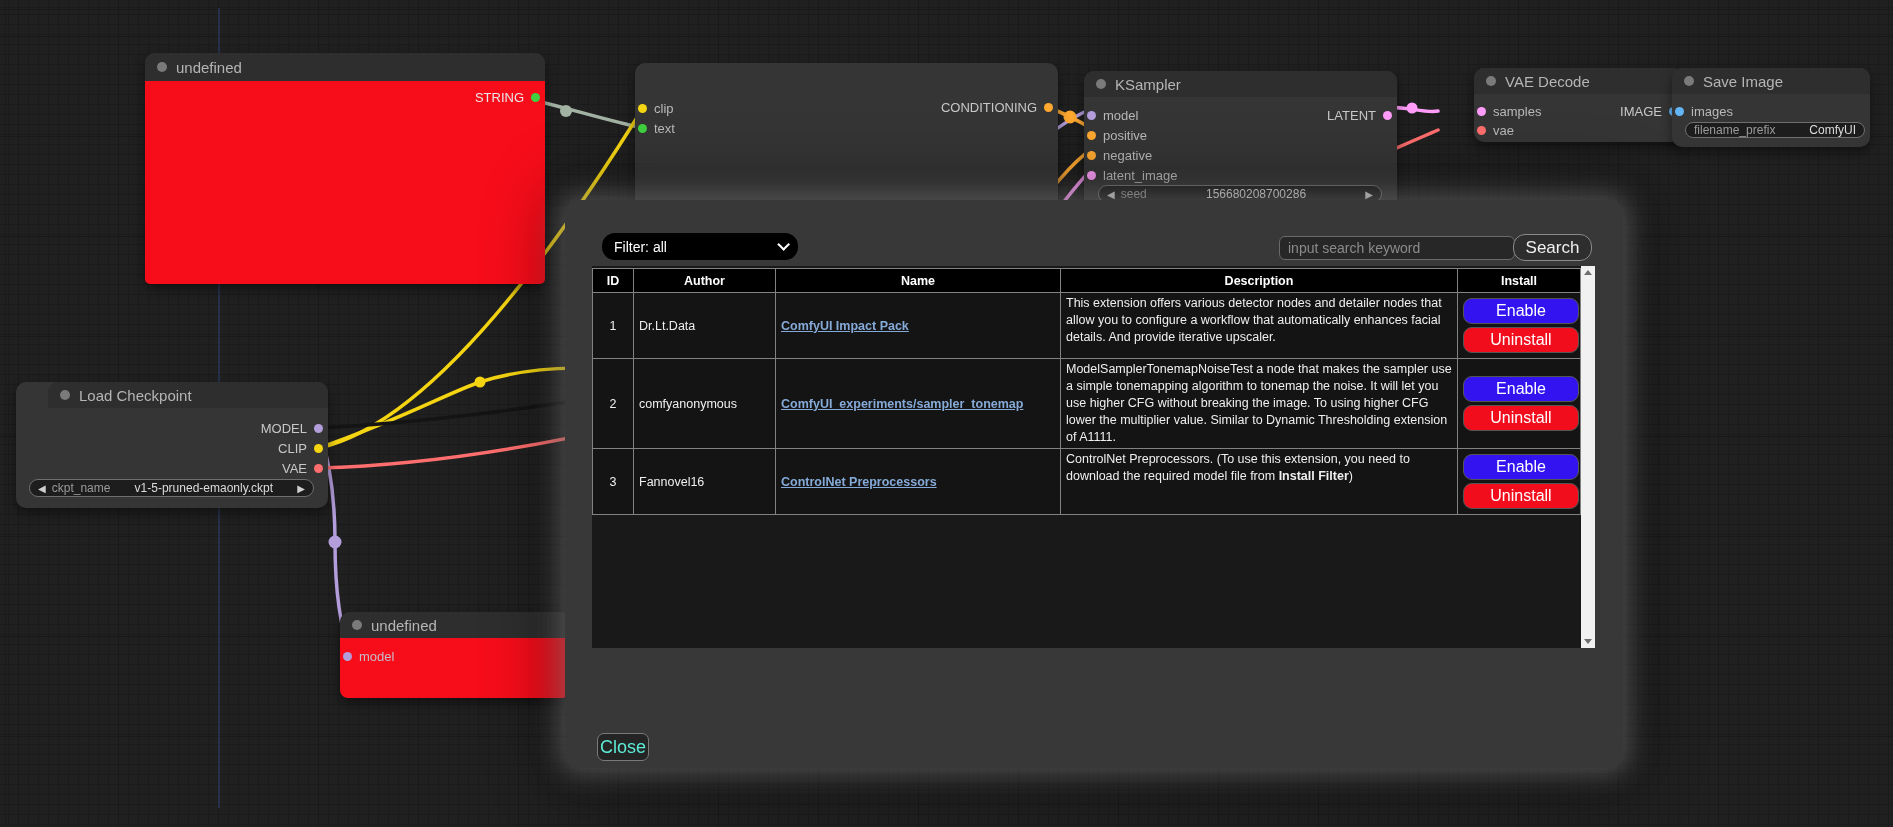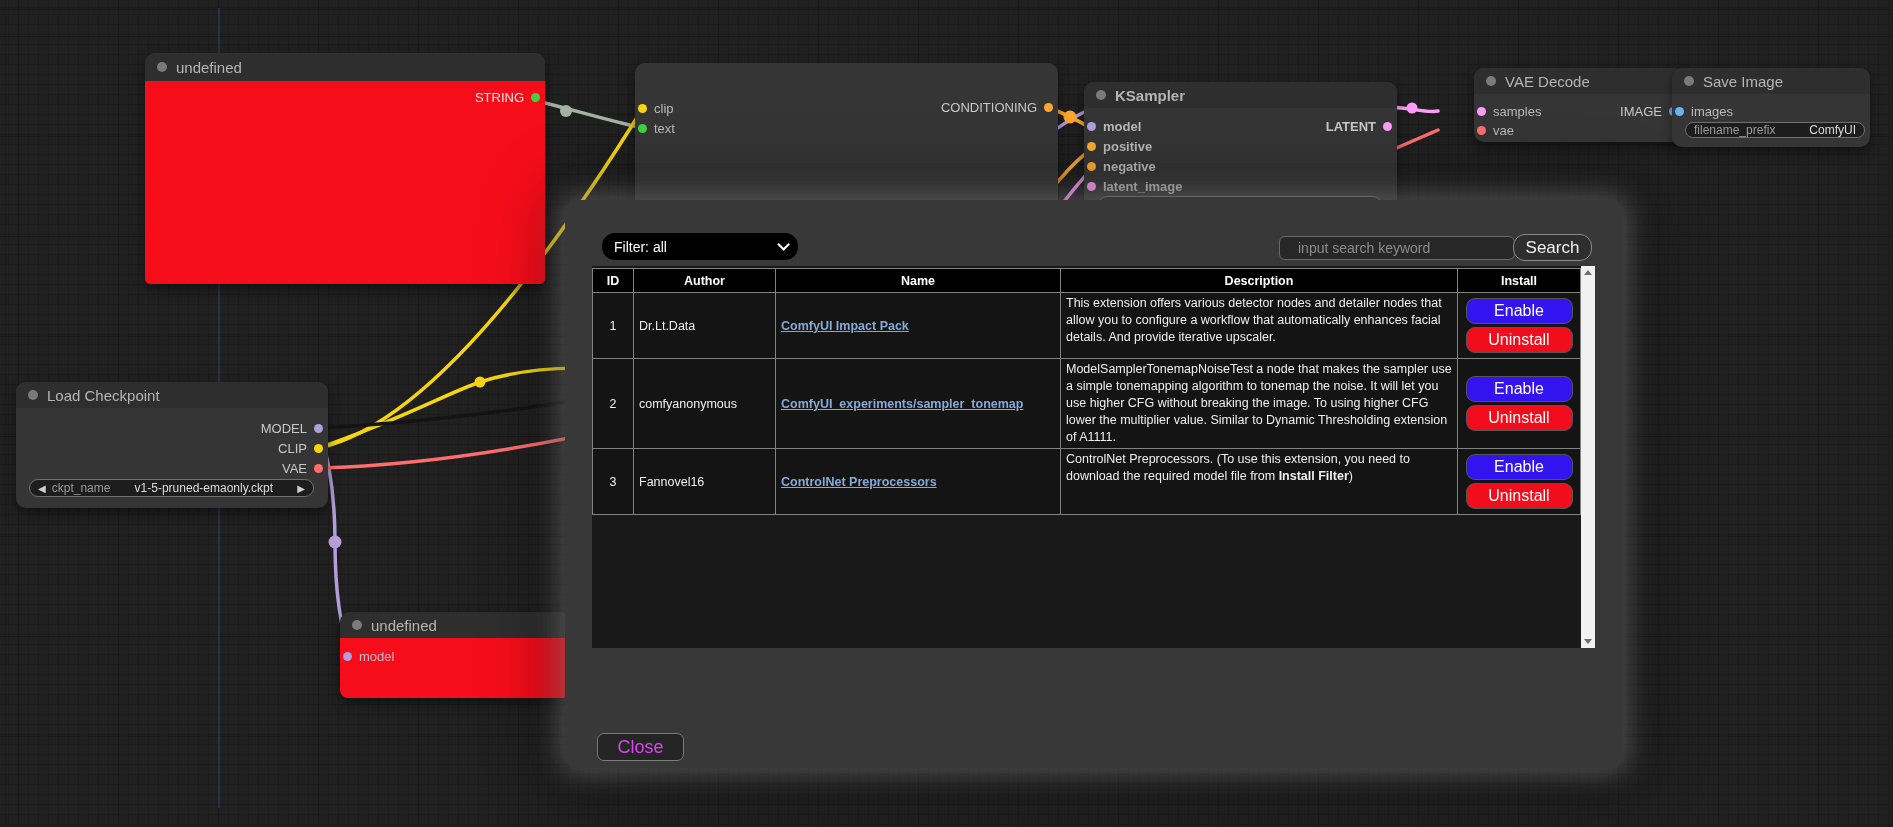--- a/index.html
+++ b/index.html
@@ -44,52 +44,52 @@
   #modal { position:absolute; left:565px; top:200px; width:1058px; height:568px;
     background:#383838; border-radius:14px;
     box-shadow:0 0 28px 6px rgba(185,185,185,.35), 0 0 70px 10px rgba(0,0,0,.45); }
   #filter-select { position:absolute; left:37px; top:33px; width:196px; height:27px;
     background:#000; border-radius:13px; display:flex; align-items:center;
     padding:0 12px; color:#fff; font-size:14px; cursor:pointer; }
   #filter-select .chev { margin-left:auto; width:9px; height:9px; border-right:2px solid #fff;
     border-bottom:2px solid #fff; transform:rotate(45deg) translateY(-3px); }
   #search-input { position:absolute; left:714px; top:36px; width:236px; height:24px;
     background:#272727; border:1px solid #6a6a6a; border-radius:6px; color:#ddd;
-    padding:0 18px; font-size:14px; font-family:"Liberation Sans",sans-serif; }
+    padding:0 8px; font-size:14px; font-family:"Liberation Sans",sans-serif; }
   #search-input::placeholder { color:#8b8b8b; }
   #search-btn { position:absolute; left:948px; top:34px; width:79px; height:27px;
     background:#2e2e2e; border:1px solid #8a8a8a; border-radius:12px; color:#f0f0f0;
     font-size:17px; font-family:"Liberation Sans",sans-serif; cursor:pointer; }
   #tablewrap { position:absolute; left:27px; top:66px; width:1003px; height:382px;
     background:#191919; }
   #ext-table { border-collapse:collapse; width:988px; table-layout:fixed;
     margin-top:2px; color:#efefef; }
   #ext-table th { background:#000; color:#fff; font-size:12.5px; height:24px;
     border:1px solid #828282; font-weight:bold; }
   #ext-table td { border:1px solid #828282; background:#141414; padding:2px 5px;
     font-size:12.5px; vertical-align:middle; }
   #ext-table td.c { text-align:center; }
   #ext-table td.desc { vertical-align:top; line-height:17px; }
   .ext-link { color:#86aad8; font-weight:bold; text-decoration:underline;
     font-size:12.5px; cursor:pointer; }
-  .cell-btn { display:block; width:107px; height:26px; margin:3px auto;
+  .cell-btn { display:block; width:116px; height:26px; margin:3px auto;
     border:1px solid #555; border-radius:9px; color:#fff; font-size:16px;
     font-family:"Liberation Sans",sans-serif; cursor:pointer; }
   .cell-btn.enable { background:#3314f0; }
   .cell-btn.uninstall { background:#f20d1d; }
   #scrollbar { position:absolute; right:0; top:0; width:14px; height:382px;
     background:#f1f1f1; display:flex; flex-direction:column;
     justify-content:space-between; align-items:center; }
   .sb-arrow { width:0; height:0; margin:4px 0; }
   .sb-arrow.up { border-left:4px solid transparent; border-right:4px solid transparent;
     border-bottom:5px solid #6e6e6e; }
   .sb-arrow.down { border-left:4px solid transparent; border-right:4px solid transparent;
     border-top:5px solid #6e6e6e; }
-  #close-btn { position:absolute; left:32px; top:533px; width:87px; height:28px;
-    background:#242424; border:1px solid #7a7a7a; border-radius:7px; color:#d946ef;
+  #close-btn { position:absolute; left:32px; top:533px; width:52px; height:28px;
+    background:#242424; border:1px solid #7a7a7a; border-radius:7px; color:#5eead4;
     font-size:18px; font-family:"Liberation Sans",sans-serif; cursor:pointer; }
 </style>
 </head>
 <body>
 
 <div id="stage">
   <div id="canvas">
     <div class="axis-line"></div>
   </div>
 
@@ -144,21 +144,21 @@
     <div class="port in" style="top:55px;">
       <span class="pdot" style="background:#3fd13f;"></span>
       <span>text</span>
     </div>
     <div class="port out" style="top:34px;">
       <span class="pdot" style="background:#ffa931;"></span>
       <span>CONDITIONING</span>
     </div>
   </div>
 
-  <div class="node" style="left:1084px; top:82px; width:313px; height:145px; border-radius:10px 10px 0 0;font-weight:bold;">
+  <div class="node" style="left:1084px; top:71px; width:313px; height:145px; border-radius:10px 10px 0 0;">
     <div class="node-title">
       <span class="tdot"></span>
       <span>KSampler</span>
     </div>
     <div class="port in" style="top:34px;">
       <span class="pdot" style="background:#b39ddb;"></span>
       <span>model</span>
     </div>
     <div class="port in" style="top:54px;">
       <span class="pdot" style="background:#ffa931;"></span>
@@ -211,21 +211,21 @@
     <div class="port in" style="top:33px;">
       <span class="pdot" style="background:#64b5f6;"></span>
       <span>images</span>
     </div>
     <div class="widget" style="left:13px; top:54px; width:180px; height:16px; justify-content:space-between;">
       <span>filename_prefix</span>
       <span style="color:#dcdcdc;">ComfyUI</span>
     </div>
   </div>
 
-  <div class="node" style="left:16px; top:382px; width:312px; height:126px;">
+  <div class="node" style="left:16px; top:382px; width:312px; height:126px;padding-left:32px;">
     <div class="node-title">
       <span class="tdot"></span>
       <span>Load Checkpoint</span>
     </div>
     <div class="port out" style="top:36px;">
       <span class="pdot" style="background:#b39ddb;"></span>
       <span>MODEL</span>
     </div>
     <div class="port out" style="top:56px;">
       <span class="pdot" style="background:#f5d512;"></span>

